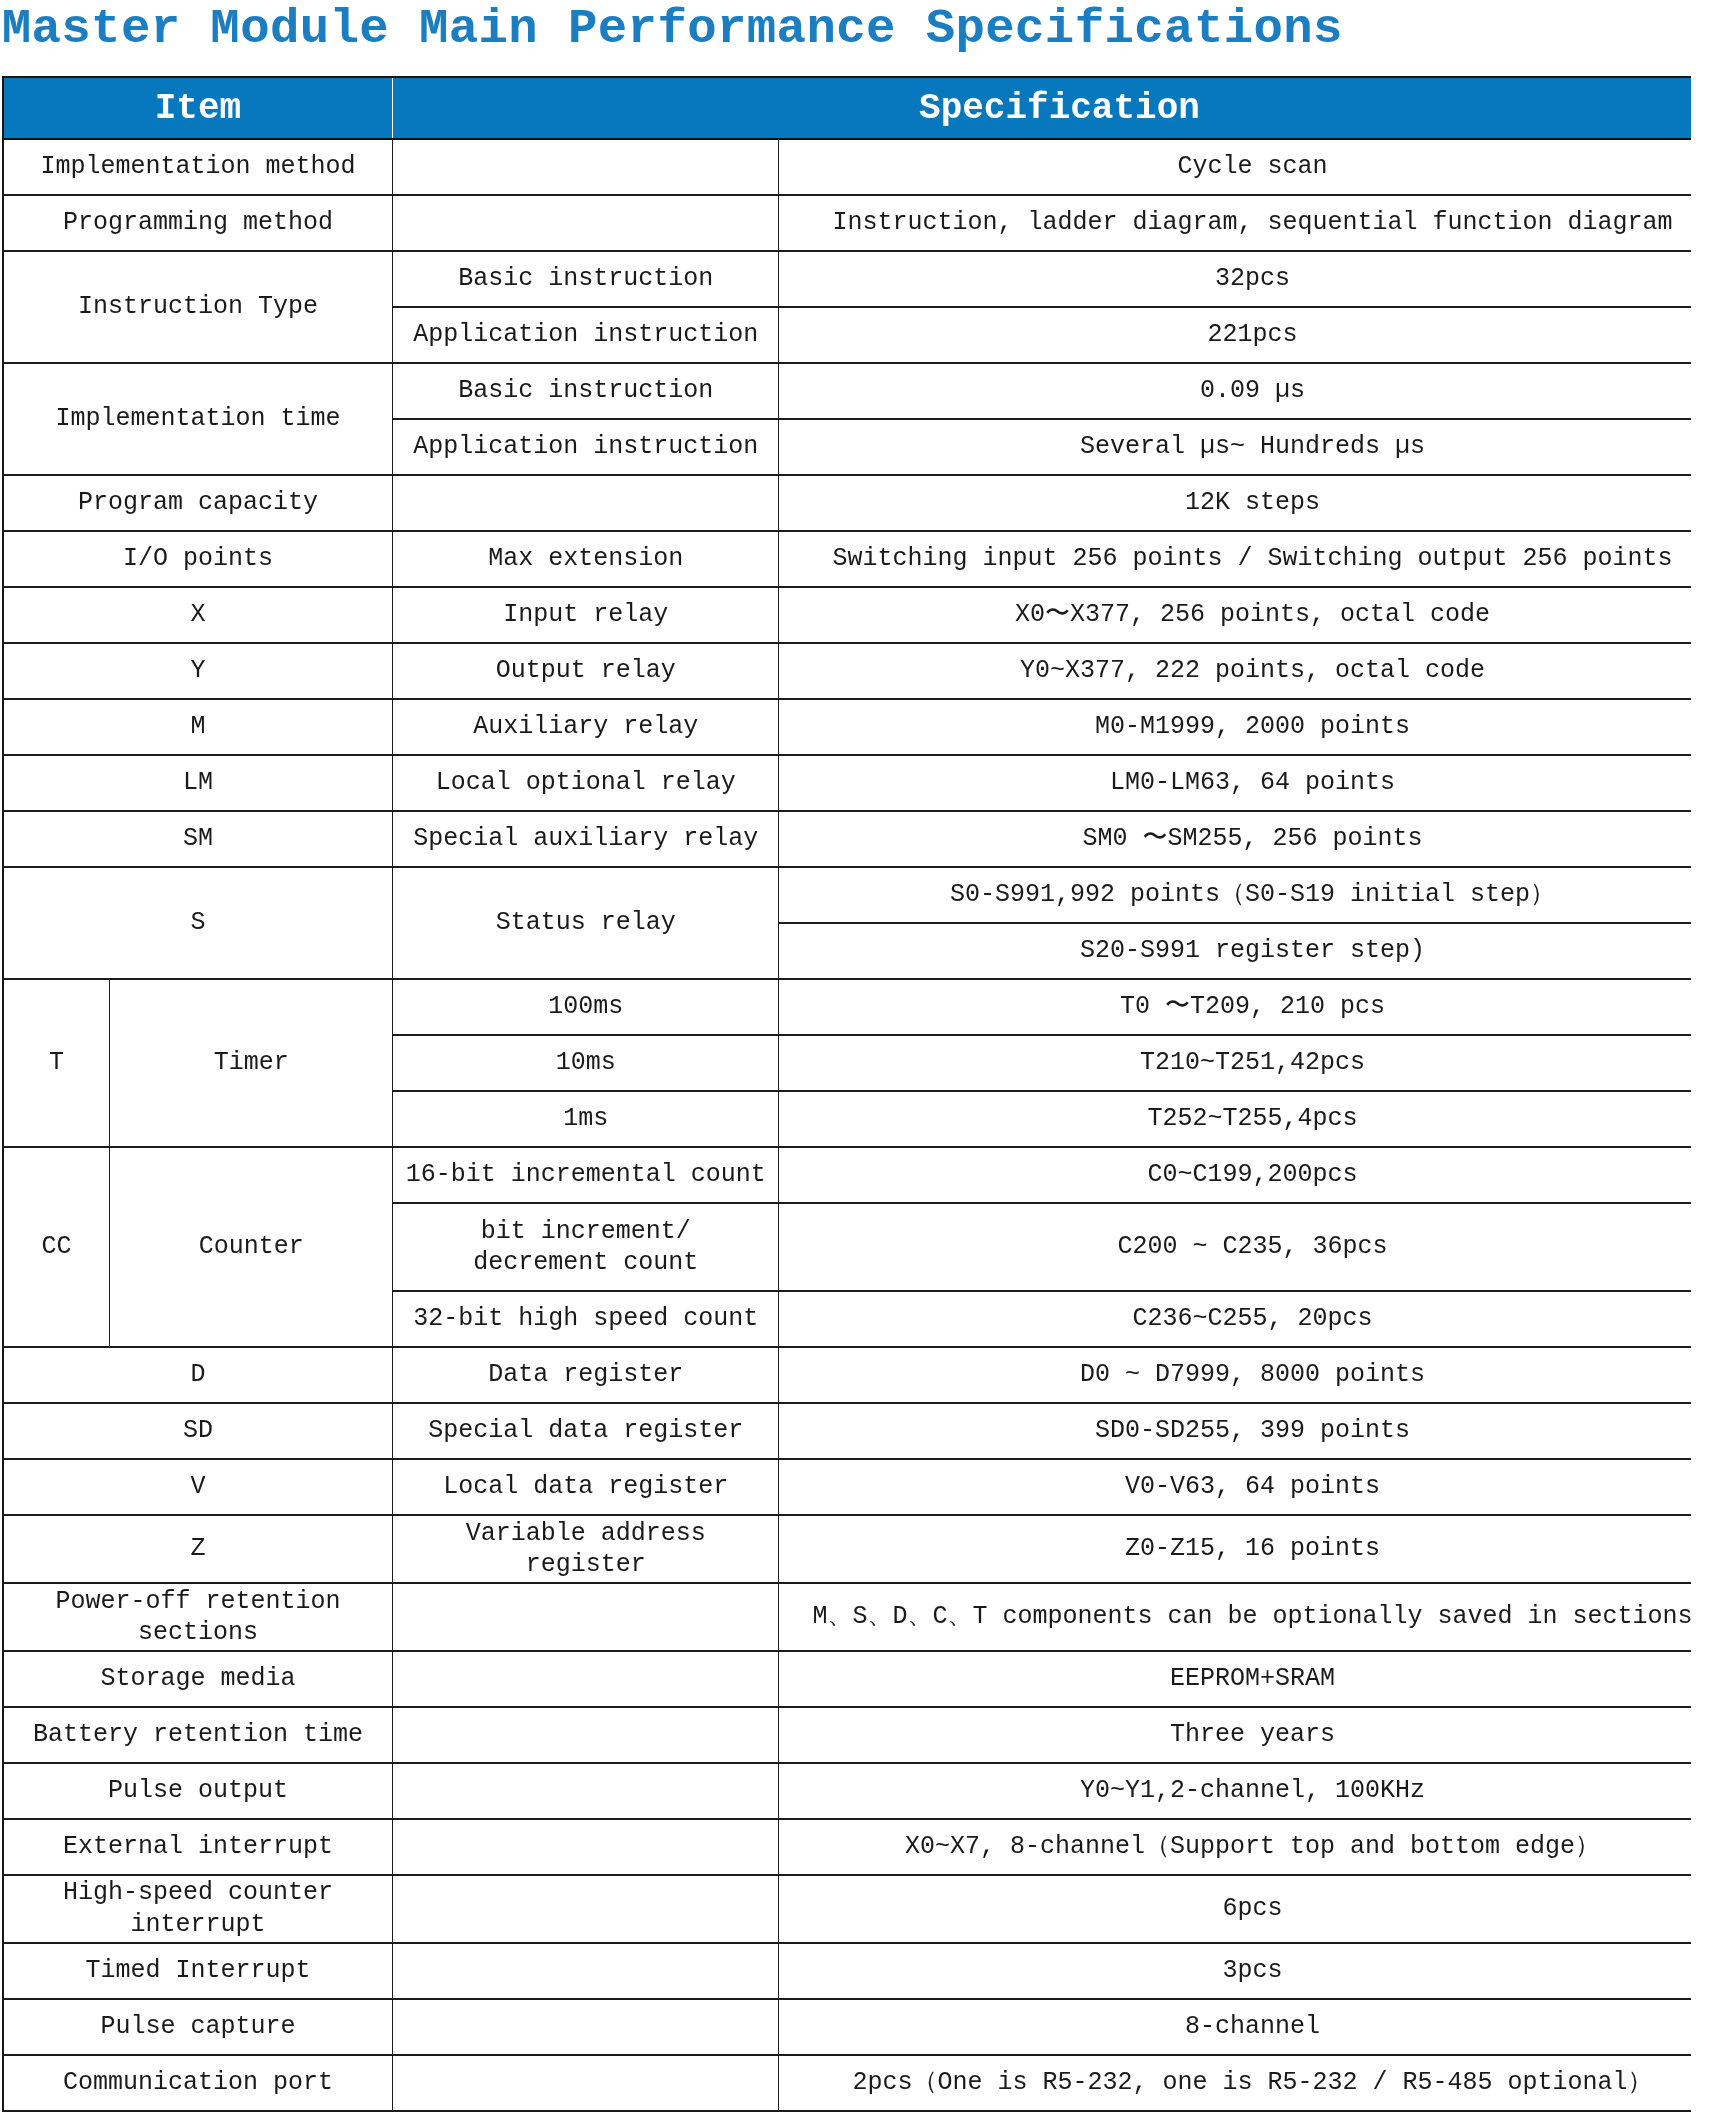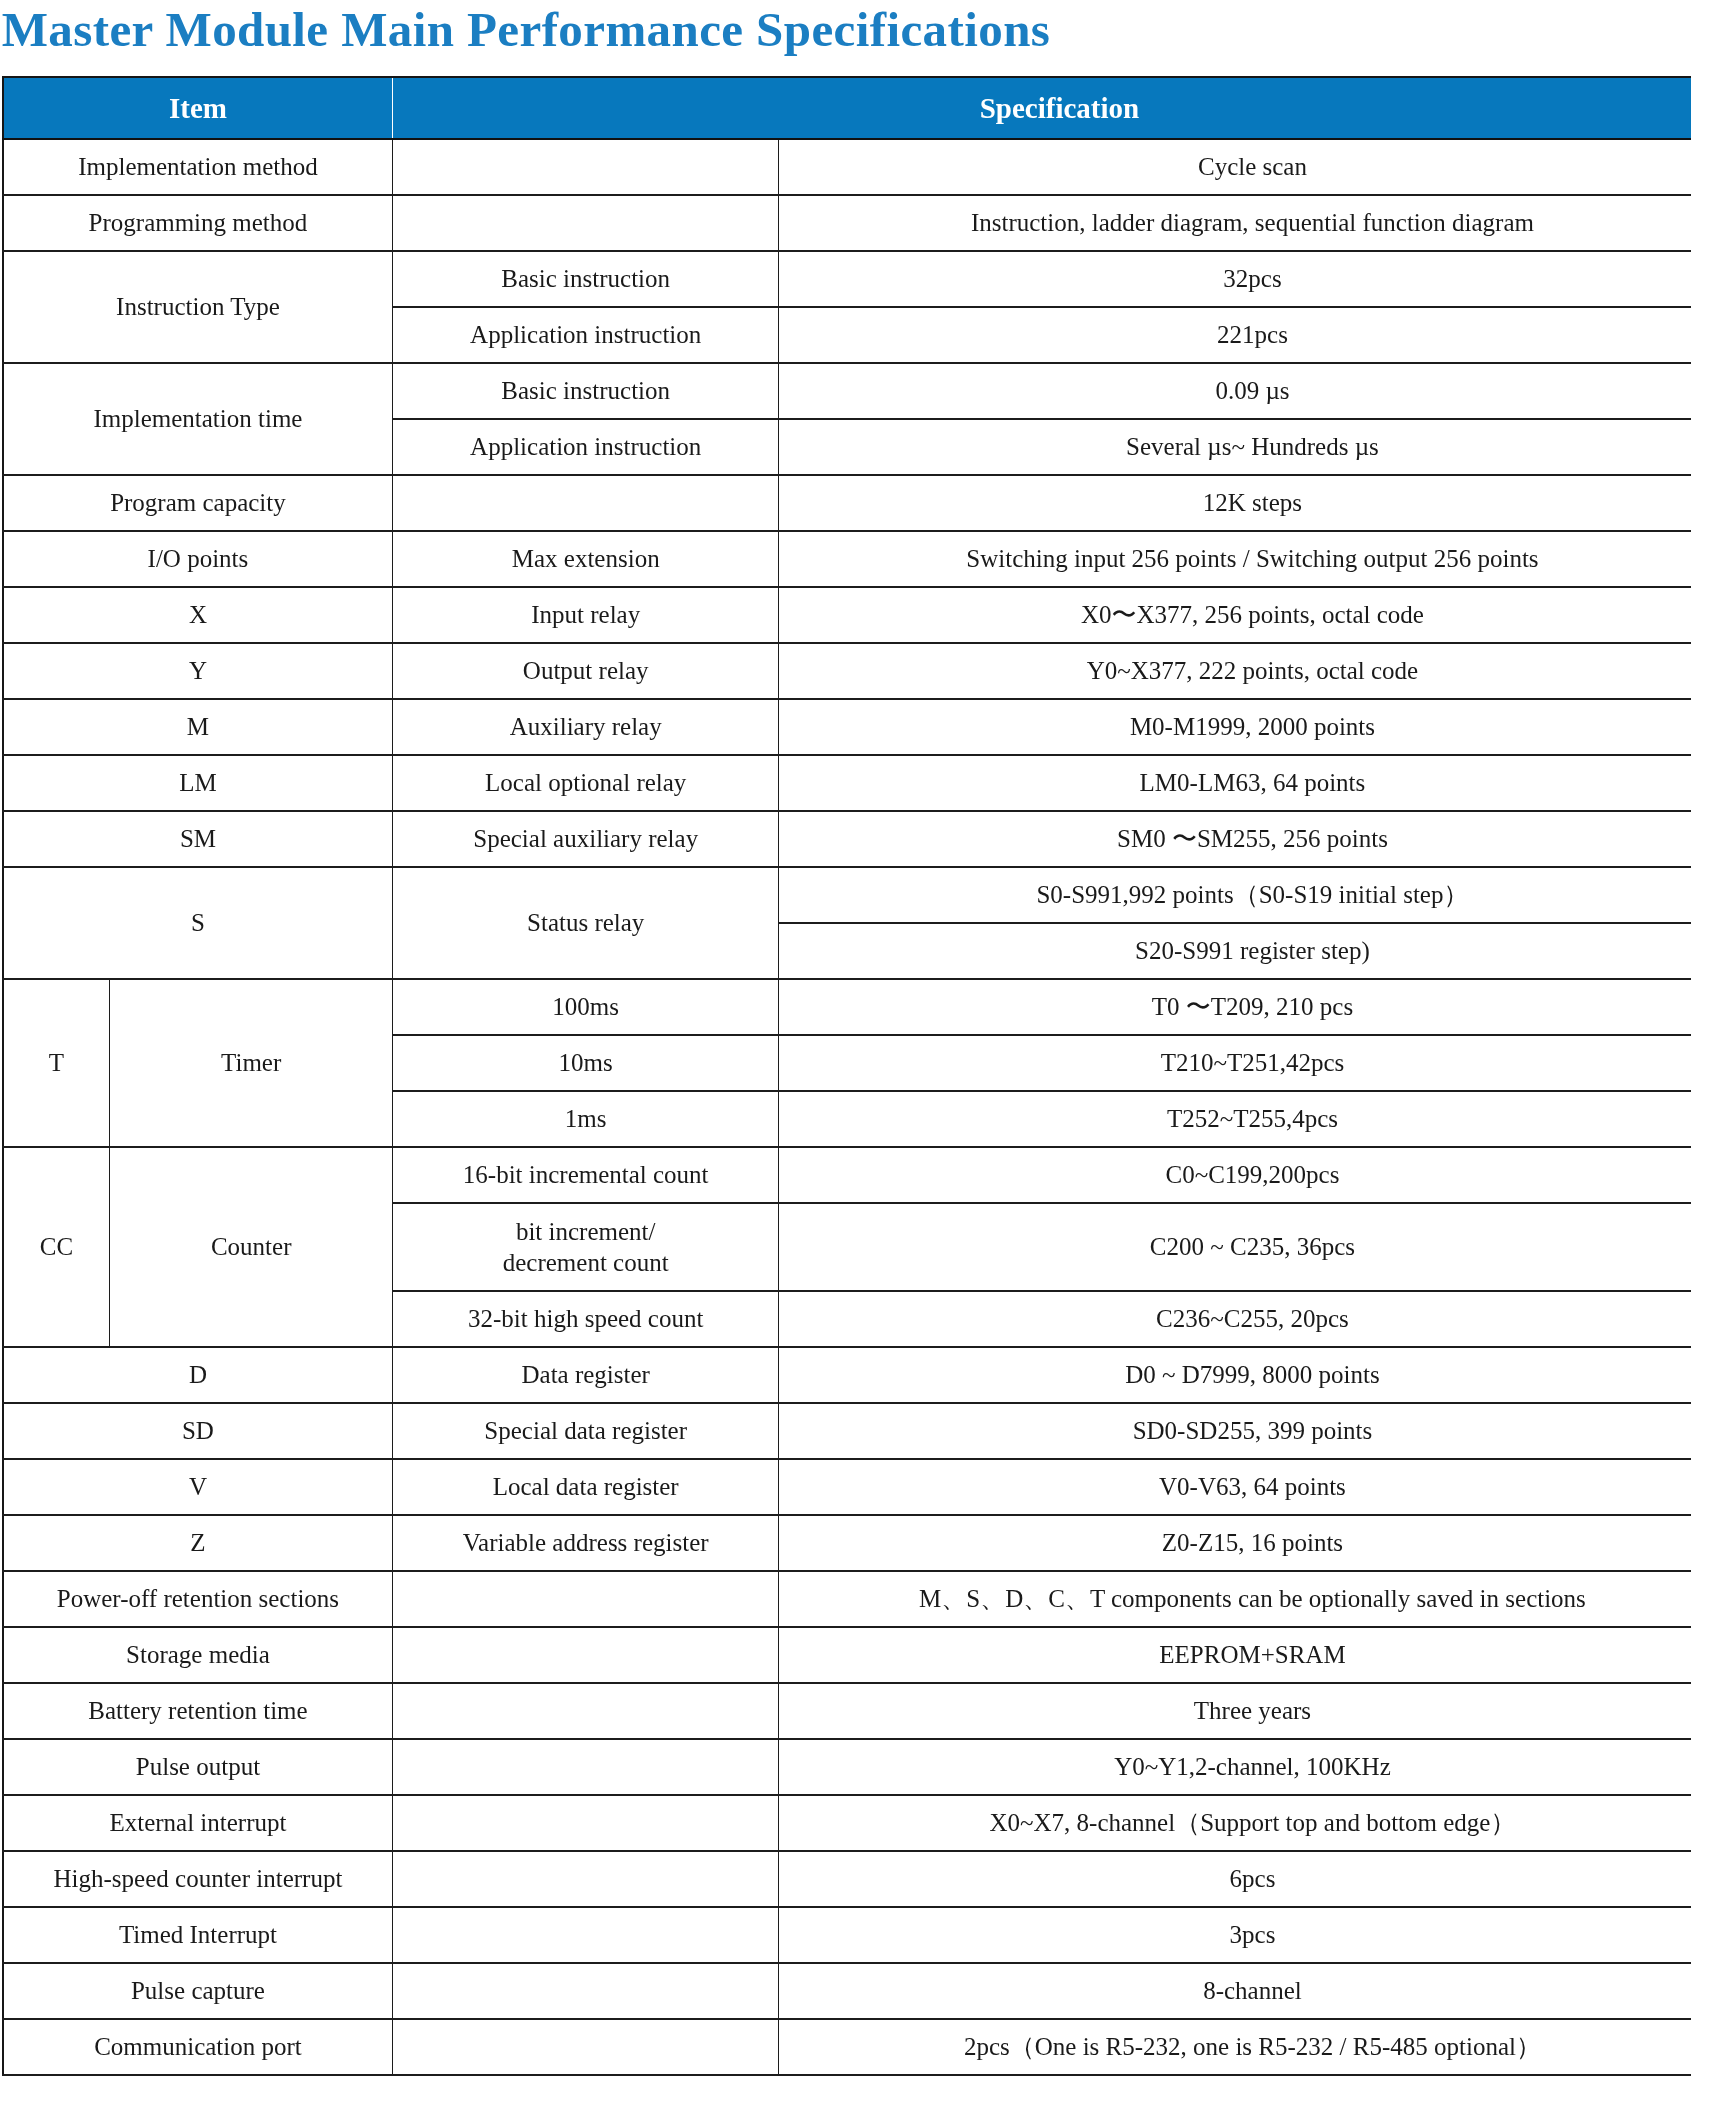--- a/index.html
+++ b/index.html
@@ -2,21 +2,21 @@
 <html style="font-size:13.7px"><head>
 <meta charset="utf-8">
 <style>
   * { box-sizing: border-box; }
   html, body { margin: 0; padding: 0; background: #ffffff; }
   .page {
     position: relative;
     width: 1691px;
     height: 2120px;
     background: #ffffff;
-    font-family: Liberation Serif, serif;
+    font-family: Liberation Mono, monospace;
     color: #1a1a1a;
     overflow: hidden;
   }
   .title {
     margin: 0;
     padding: 1.7px 0 0 1.7px;
     font-size: 49px;
     line-height: 55px;
     font-weight: 600;
     letter-spacing: 0.4px;
@@ -30,21 +30,21 @@
     margin-left: 1.7px;
     border: 2.6px solid #161616;
   }
   col.c-a { width: 107px; }
   col.c-b { width: 283px; }
   col.c-c { width: 386px; }
   col.c-d { width: 948px; }
   th {
     background: #0778bd;
     color: #ffffff;
-    font-size: 29px;
+    font-size: 36px;
     font-weight: 700;
     height: 62px;
     text-align: center;
     vertical-align: middle;
     border: 0;
     border-bottom: 2.6px solid #111111;
     border-top: 1.7px solid #111111;
   }
   th.spec-head { border-left: 1.7px solid #ffffff; }
   td {

